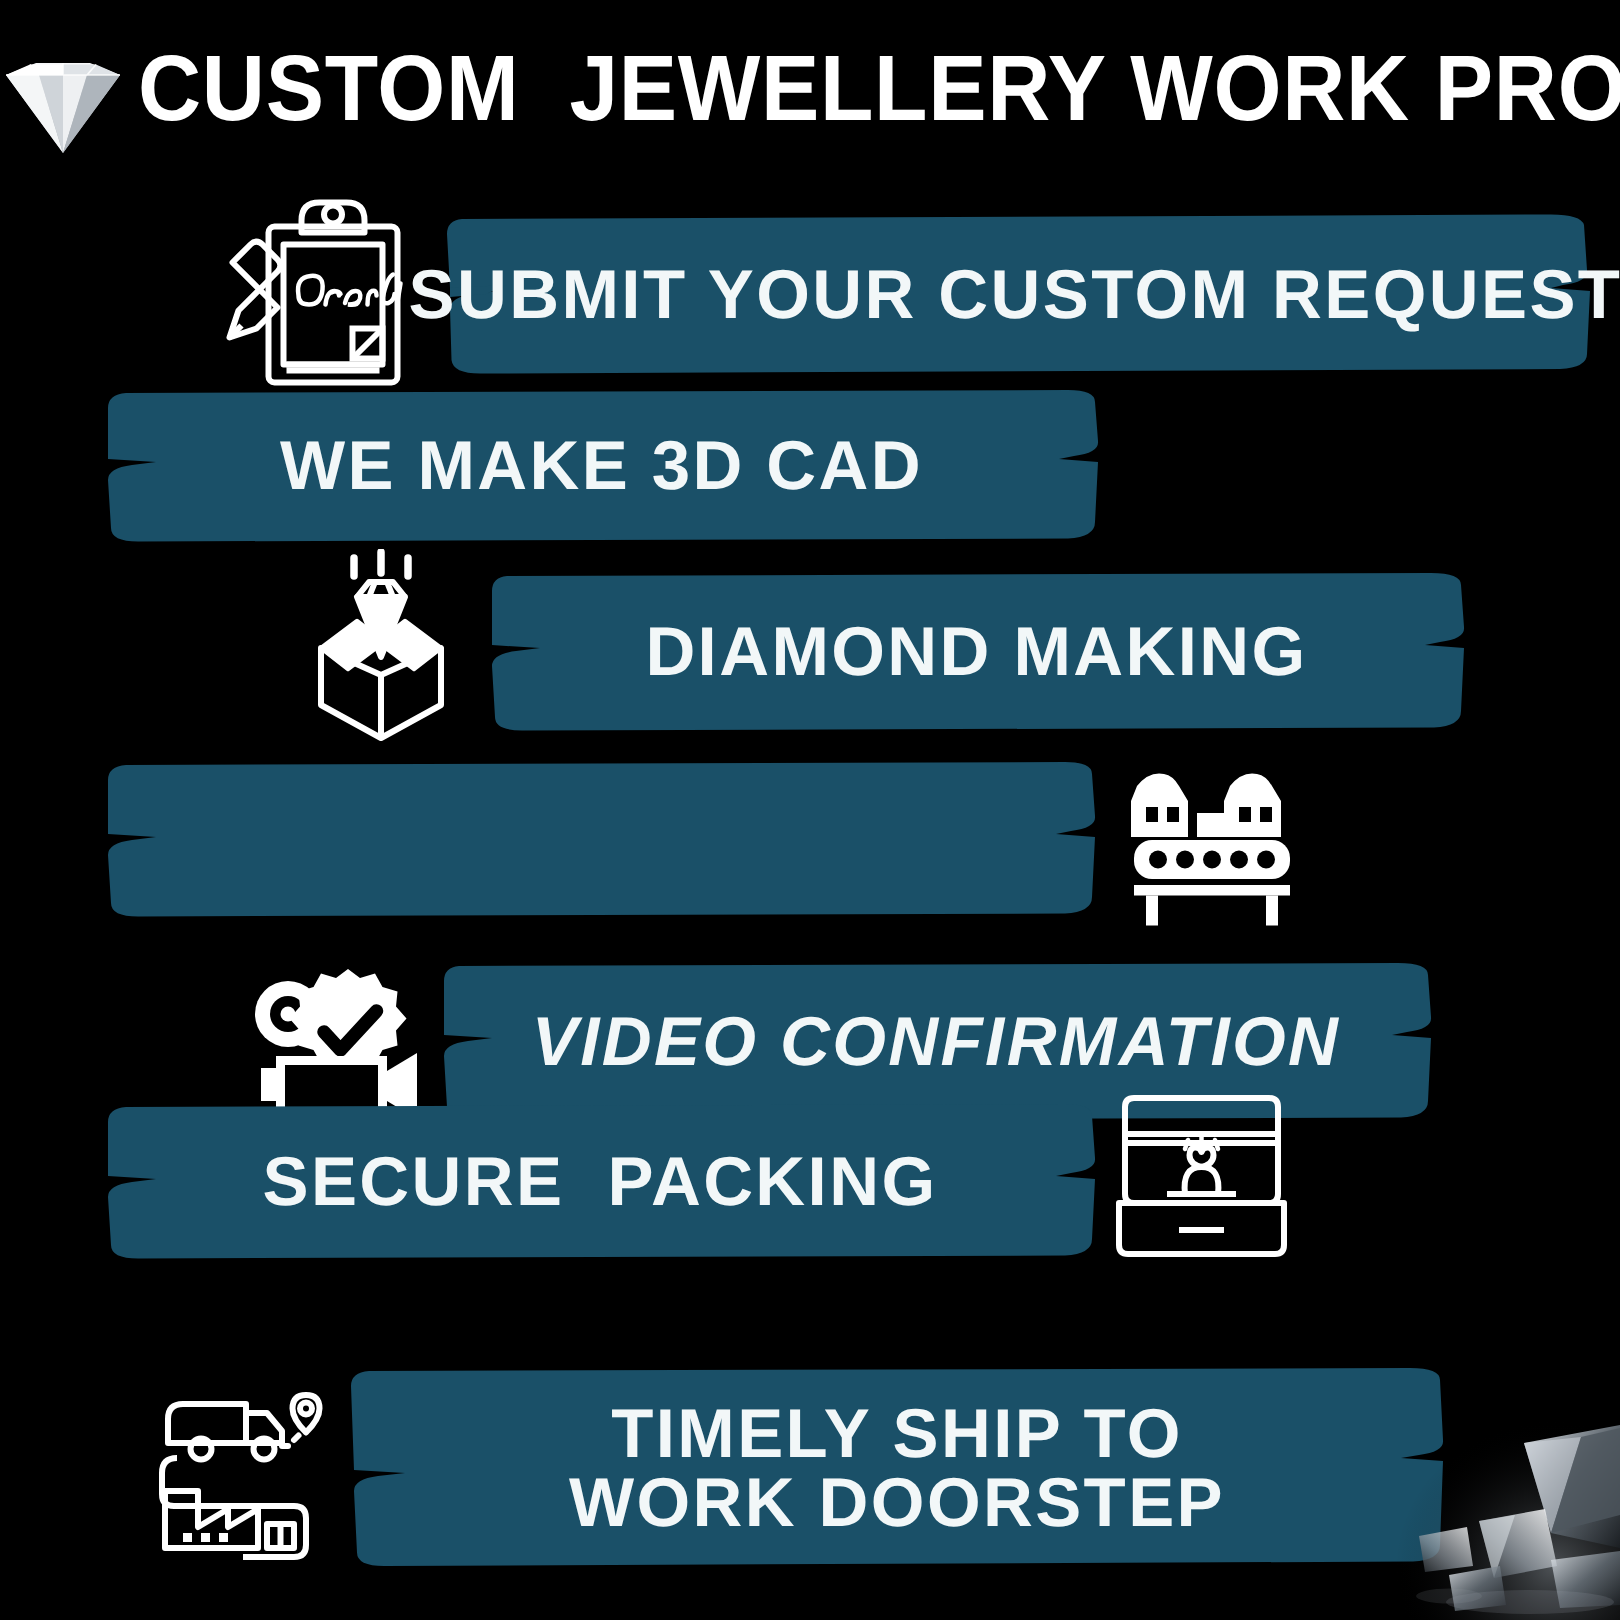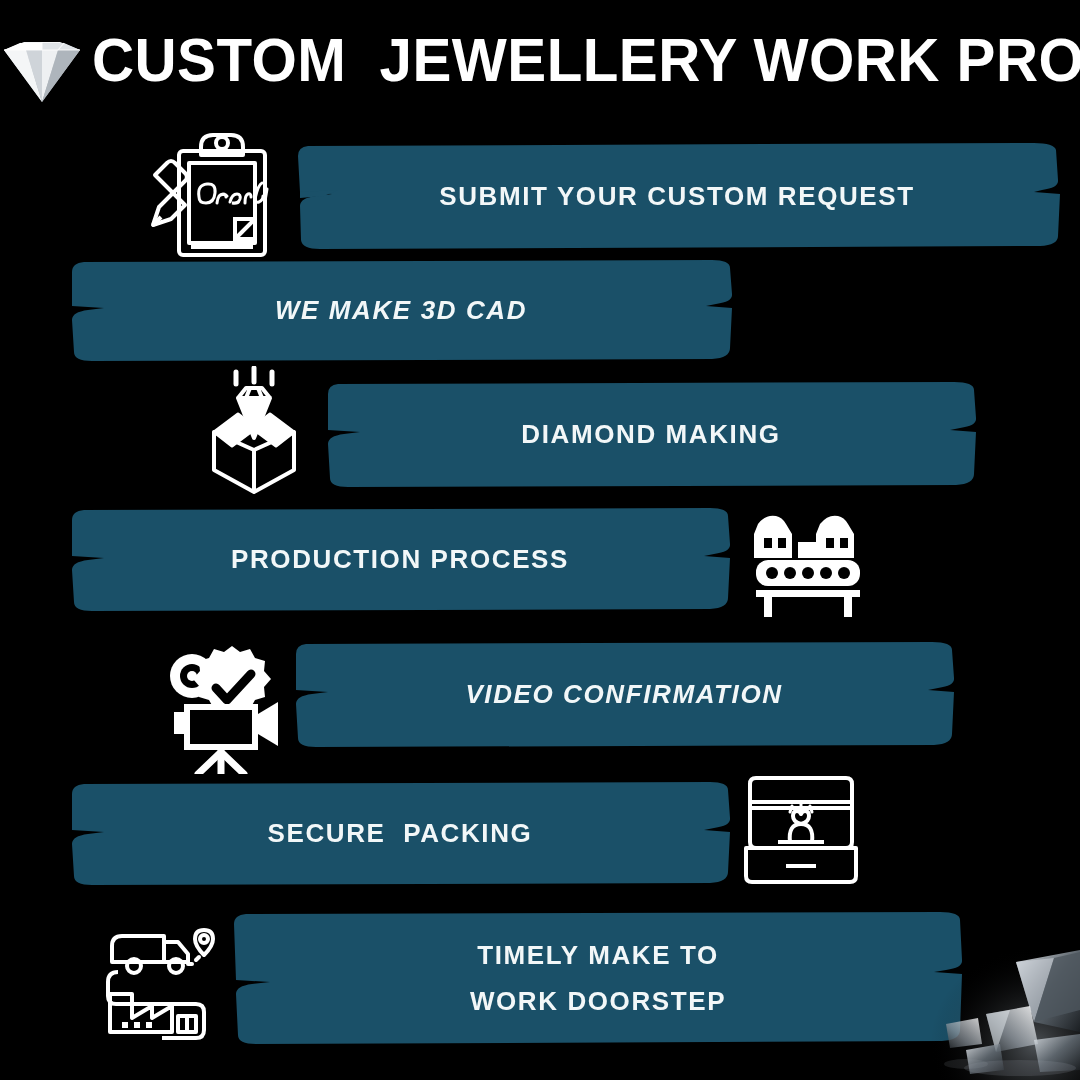--- a/index.html
+++ b/index.html
@@ -31,21 +31,21 @@
 
   
   .row{position:absolute;left:0;width:1080px;}
   .banner{position:absolute;top:0;height:100%;}
   .banner svg{display:block;width:100%;height:100%;}
   .banner-label{
     position:absolute;top:0;left:0;width:100%;height:100%;
     display:flex;align-items:center;justify-content:center;
     color:#F2F7F8;
     font-weight:bold;
-    font-size:26px;
+    font-size:46px;
     letter-spacing:1.6px;
     white-space:pre;
     text-align:center;
     line-height:46px;
     pointer-events:none;
   }
   .banner-label.two-line{flex-direction:column;justify-content:center;}
   .banner-label .ln{display:block;}
 
   .icon{position:absolute;}
@@ -143,21 +143,21 @@
     </svg>
   </div>
 </div>
 
 <div class="row" style="top:256px;height:108px;">
   <div class="banner" style="left:66px;width:670px;">
     <svg viewBox="0 0 670 108" preserveAspectRatio="none">
       <path fill="#1A5068" d="M18,6 L646,4 Q664,4 664,12 L666,38 Q667,46 650,48 L640,50 L666,52 L664,92 Q664,102 646,103 L26,105 Q8,105 8,96 L6,64 Q6,56 22,54 L38,52 L6,50 L6,16 Q6,7 18,6 Z"></path>
     </svg>
   </div>
-  <div class="banner-label" style="left:66px;width:670px;font-style:italic;">WE MAKE 3D CAD</div>
+  <div class="banner-label" style="left:66px;width:670px;">WE MAKE 3D CAD</div>
 
 </div>
 
 <div class="row" style="top:378px;height:112px;margin-left:44px;">
   <div class="banner" style="left:278px;width:658px;">
     <svg viewBox="0 0 658 112" preserveAspectRatio="none">
       <path fill="#1A5068" d="M16,6 L632,4 Q652,4 652,12 L654,40 Q655,48 638,50 L628,52 L654,54 L652,96 Q652,106 634,107 L26,109 Q8,109 8,100 L6,66 Q6,58 22,56 L38,54 L6,52 L6,16 Q6,7 16,6 Z"></path>
     </svg>
   </div>
   <div class="banner-label" style="left:278px;width:658px;">DIAMOND MAKING</div>
@@ -193,21 +193,20 @@
     </svg>
   </div>
 </div>
 
 <div class="row" style="top:504px;height:110px;">
   <div class="banner" style="left:66px;width:668px;">
     <svg viewBox="0 0 668 110" preserveAspectRatio="none">
       <path fill="#1A5068" d="M18,6 L644,4 Q662,4 662,12 L664,40 Q665,48 648,50 L638,52 L664,54 L662,94 Q662,104 644,105 L26,107 Q8,107 8,98 L6,66 Q6,58 22,56 L38,54 L6,52 L6,16 Q6,7 18,6 Z"></path>
     </svg>
   </div>
-  <div class="banner-label" style="left:66px;width:668px;">PRODUCTION PROCESS</div>
 
   <div class="icon" style="left:748px;top:8px;width:120px;height:106px;">
     <svg viewBox="0 0 120 106">
 
       <g fill="#ffffff">
         <path d="M10,12 q8,-10 18,-8 q6,1 10,8 l6,10 l0,24 l-38,0 l0,-24 z"></path>
         <path d="M72,12 q8,-10 18,-8 q6,1 10,8 l6,10 l0,24 l-38,0 l0,-24 z"></path>
       </g>
       <g fill="#000000">
         <rect x="16" y="26" width="8" height="10"></rect>
@@ -266,21 +265,21 @@
 
       <g stroke="#ffffff" stroke-width="7" stroke-linecap="round">
         <line x1="61" y1="110" x2="38" y2="132"></line>
         <line x1="61" y1="110" x2="84" y2="132"></line>
         <line x1="61" y1="110" x2="61" y2="132"></line>
       </g>
     </svg>
   </div>
 </div>
 
-<div class="row" style="top:778px;height:110px;">
+<div class="row" style="top:732px;height:110px;">
   <div class="banner" style="left:66px;width:668px;">
     <svg viewBox="0 0 668 110" preserveAspectRatio="none">
       <path fill="#1A5068" d="M18,6 L644,4 Q662,4 662,12 L664,40 Q665,48 648,50 L638,52 L664,54 L662,94 Q662,104 644,105 L26,107 Q8,107 8,98 L6,66 Q6,58 22,56 L38,54 L6,52 L6,16 Q6,7 18,6 Z"></path>
     </svg>
   </div>
   <div class="banner-label" style="left:66px;width:668px;">SECURE  PACKING</div>
 
   <div class="icon" style="left:740px;top:-6px;width:122px;height:118px;">
     <svg viewBox="0 0 122 118">
       <g fill="none" stroke="#ffffff" stroke-width="4" stroke-linejoin="round">
@@ -308,21 +307,21 @@
   </div>
 </div>
 
 <div class="row" style="top:908px;height:140px;">
   <div class="banner" style="left:228px;width:740px;">
     <svg viewBox="0 0 740 140" preserveAspectRatio="none">
       <path fill="#1A5068" d="M18,6 L712,4 Q732,4 732,12 L734,52 Q735,60 718,62 L706,64 L734,66 L732,122 Q732,132 714,133 L28,136 Q10,136 10,127 L8,86 Q8,78 24,76 L42,74 L8,72 L6,16 Q6,7 18,6 Z"></path>
     </svg>
   </div>
   <div class="banner-label two-line" style="left:228px;width:740px;">
-    <span class="ln">TIMELY MAKE TO</span>
+    <span class="ln">TIMELY SHIP TO</span>
     <span class="ln">WORK DOORSTEP</span>
   </div>
 
   <div class="icon" style="left:100px;top:8px;width:128px;height:124px;">
     <svg viewBox="0 0 128 124">
       <g fill="none" stroke="#ffffff" stroke-width="4" stroke-linejoin="round">
 
         <path d="M22,20 h42 l0,26 h-52 l0,-16 q0,-10 10,-10 z"></path>
         <path d="M64,26 h14 l10,12 l0,8 h-24 z"></path>
         <circle cx="34" cy="50" r="7"></circle>

